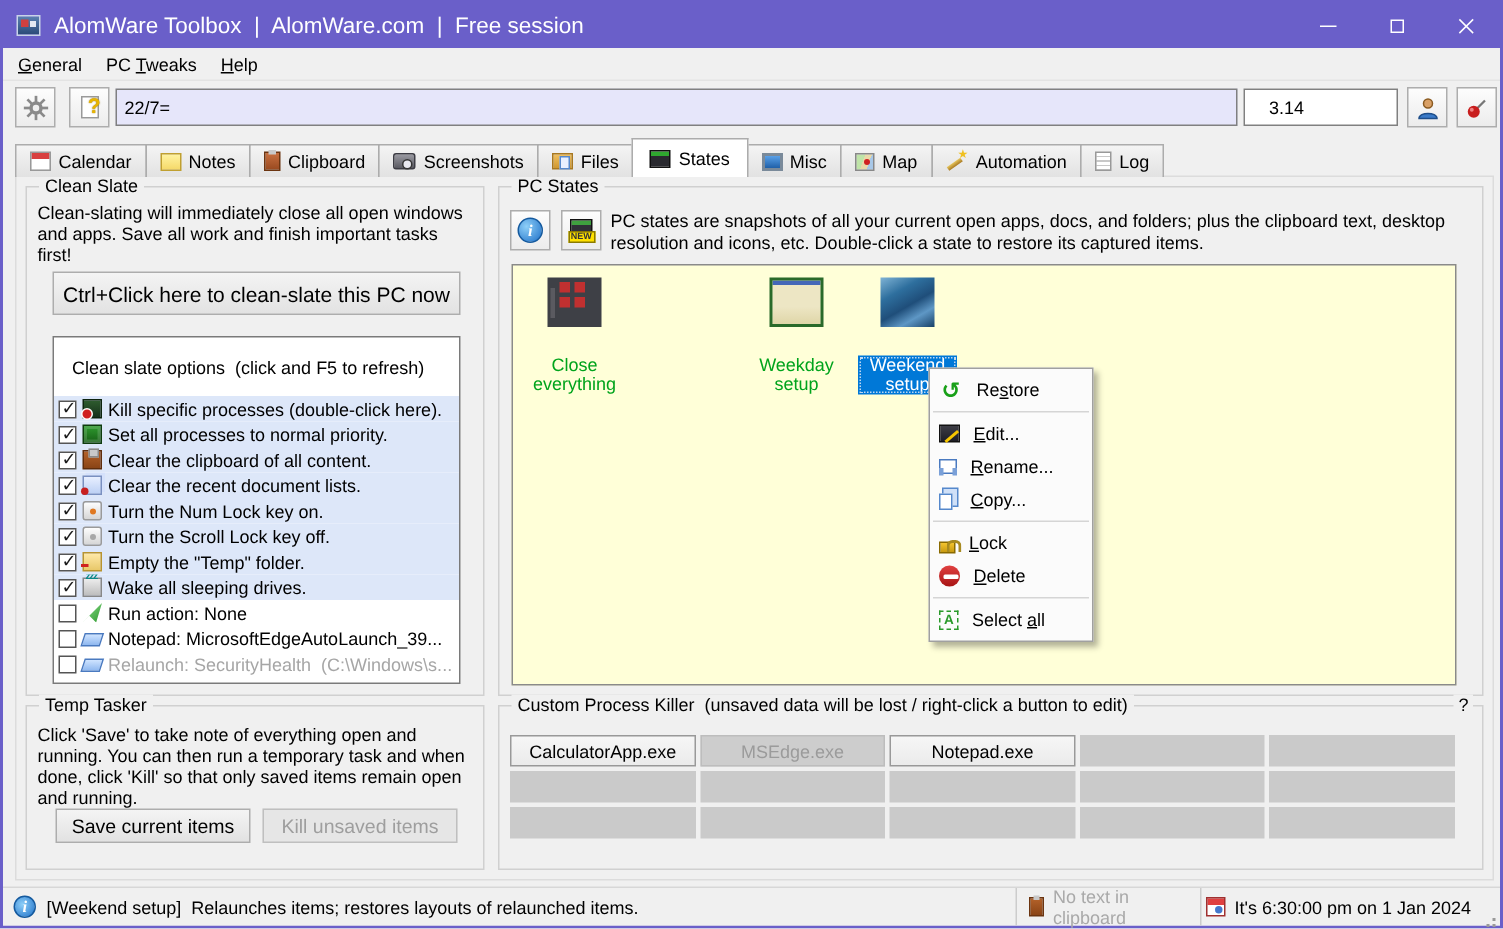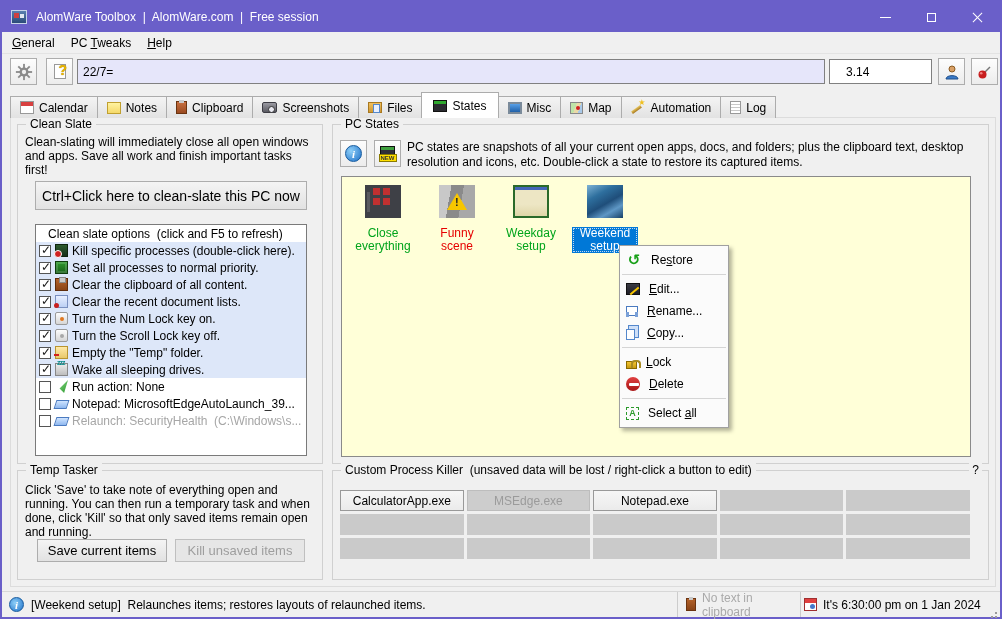--- a/index.html
+++ b/index.html
@@ -6,21 +6,21 @@
 *{box-sizing:border-box}
 html,body{margin:0;padding:0}
 body{width:1002px;height:619px;position:relative;overflow:hidden;
   font-family:"Liberation Sans",sans-serif;font-size:12px;color:#000;background:#f0f0f0}
 u{text-decoration:underline}
 .pre{white-space:pre}
 
 
 .win{position:absolute;inset:0;border:2px solid var(--titlebar);background:#f0f0f0}
 .titlebar{height:30px;background:var(--titlebar);display:flex;align-items:center;padding-left:9px;gap:9px;color:#fff}
-.title{font-size:12px}
+.title{font-size:15px}
 .win-btns{margin-left:auto;display:flex;height:100%}
 .wbtn{width:46px;height:100%;display:flex;align-items:center;justify-content:center;position:relative}
 .g-min{width:11px;height:1px;background:#fff}
 .g-max{width:9px;height:9px;border:1px solid #fff}
 .g-x1,.g-x2{position:absolute;width:13px;height:1px;background:#fff;left:17px;top:15px}
 .g-x1{transform:rotate(45deg)}.g-x2{transform:rotate(-45deg)}
 .app-icon{width:16px;height:14px;border:1px solid #C8D4E8;background:linear-gradient(#5A80B0,#2A4A78);position:relative;flex:none}
 .app-icon::after{content:"";position:absolute;left:2px;top:2px;width:5px;height:5px;background:#D04040}
 .app-icon::before{content:"";position:absolute;right:2px;top:3px;width:4px;height:4px;background:#E3E8F2}
 
@@ -49,21 +49,21 @@
 
 .page{position:absolute;left:8px;top:115px;width:986px;height:470px;border:1px solid #DCDCDC;background:#f0f0f0}
 .group{position:absolute;border:1px solid #D0D0D0}
 .group-label{position:absolute;top:-8px;left:8px;background:#f0f0f0;padding:0 4px;white-space:pre}
 .desc{position:absolute;line-height:14px}
 
 
 .cs-button{position:absolute;left:17px;top:56px;width:272px;height:29px;background:linear-gradient(#f4f4f4,#e2e2e2);
   border:1px solid #ADADAD;font:14px "Liberation Sans",sans-serif;display:flex;align-items:center;justify-content:center}
 .cs-list{position:absolute;left:17px;top:99px;width:272px;height:232px;background:#fff;border:1px solid #7A7A7A;overflow:hidden}
-.cs-head{height:17px;display:flex;align-items:center;padding-left:12px}
+.cs-head{height:39px;display:flex;align-items:center;padding-left:12px}
 .cs-row{height:17px;display:flex;align-items:center;gap:4px;padding-left:3px;overflow:hidden}
 .cs-row.checked{background:#DDE7F9}
 .cs-label{white-space:pre}
 .cs-row.dim .cs-label{color:#A6A6A6}
 .checkbox{width:12px;height:12px;border:1px solid #555;background:#fff;flex:none;position:relative}
 .cs-row.checked .checkbox::after{content:"✓";position:absolute;left:1px;top:-3px;font-size:12px;color:#1a1a1a}
 .li-icon{width:13px;height:13px;flex:none;position:relative;display:inline-block}
 
 
 [data-name="kill-process-icon"]{background:linear-gradient(#2E5C2E,#16301a);border:1px solid #0e240e}
@@ -90,21 +90,21 @@
 
 
 .ps-area{position:absolute;left:8px;top:51px;width:630px;height:281px;background:var(--panel-yellow);border:1px solid #8a8a8a}
 .info-circle{width:17px;height:17px;border-radius:50%;background:radial-gradient(circle at 5px 5px,#8ECFF8,#1E70C8);
   border:1px solid #155a9e;color:#fff;font:italic bold 11px "Liberation Serif",serif;display:flex;align-items:center;justify-content:center}
 .new-icon{display:flex;flex-direction:column;align-items:center}
 .new-screen{width:15px;height:9px;background:linear-gradient(#3FA03F 0 3px,#303038 3px);border:1px solid #111}
 .new-text{font:bold 6px "Liberation Sans",sans-serif;background:#FFE000;color:#333;padding:0 1px;margin-top:-1px;border:1px solid #8a7a00}
 .state-item{position:absolute;top:8px;width:66px;display:flex;flex-direction:column;align-items:center}
 .thumb{width:36px;height:33px;flex:none}
-.state-label{margin-top:9px;text-align:center;line-height:13px;padding:0 2px}
+.state-label{margin-top:19px;text-align:center;line-height:13px;padding:0 2px}
 .state-item.selected .state-label{background:var(--sel);outline:1px dotted #BFD7F2;outline-offset:-2px}
 [data-name="close-everything-thumb"]{background-color:#3E4046;background-image:
   linear-gradient(#C03030,#C03030),linear-gradient(#C03030,#C03030),
   linear-gradient(#C03030,#C03030),linear-gradient(#C03030,#C03030),linear-gradient(#5a5a60,#5a5a60);
   background-size:7px 7px,7px 7px,7px 7px,7px 7px,3px 20px;
   background-position:8px 3px,18px 3px,8px 13px,18px 13px,2px 7px;background-repeat:no-repeat}
 [data-name="funny-scene-thumb"]{background:linear-gradient(100deg,#c8c8c8 0 30%,#8a8a8a 30% 60%,#a8a8a8 60%);position:relative}
 [data-name="funny-scene-thumb"]::before{content:"";position:absolute;left:8px;top:8px;border-left:10px solid transparent;border-right:10px solid transparent;border-bottom:17px solid #F7C600}
 [data-name="funny-scene-thumb"]::after{content:"!";position:absolute;left:16px;top:11px;font:bold 11px "Liberation Sans",sans-serif;color:#222}
 [data-name="weekday-setup-thumb"]{border:2px solid #2A6A2A;background:linear-gradient(#4466B8 0 3px,#EDE6C4 3px,#EDE6C4 60%,#DFD6A8)}
@@ -359,24 +359,20 @@
             <span class="new-screen"></span>
             <span class="new-text">NEW</span>
           </span>
       </div>
       <div class="desc" style="left:74px;top:15px;width:574px;line-height:15px" data-name="pc-states-description">PC states are snapshots of all your current open apps, docs, and folders; plus the clipboard text, desktop resolution and icons, etc. Double-click a state to restore its captured items.</div>
       <div class="ps-area" data-name="pc-states-panel">
         <div class="state-item" data-name="pc-state-item" style="left: 8px;">
             <span class="thumb" data-name="close-everything-thumb"></span>
             <span class="state-label" data-name="pc-state-label" style="color: rgb(0, 164, 28);">Close everything</span>
           </div>
-          <div class="state-item" data-name="pc-state-item" style="left: 82px;">
-            <span class="thumb" data-name="funny-scene-thumb"></span>
-            <span class="state-label" data-name="pc-state-label" style="color: rgb(230, 0, 0);">Funny scene</span>
-          </div>
           <div class="state-item" data-name="pc-state-item" style="left: 156px;">
             <span class="thumb" data-name="weekday-setup-thumb"></span>
             <span class="state-label" data-name="pc-state-label" style="color: rgb(0, 164, 28);">Weekday setup</span>
           </div>
           <div class="state-item selected" data-name="pc-state-item" style="left: 230px;">
             <span class="thumb" data-name="weekend-setup-thumb"></span>
             <span class="state-label" data-name="pc-state-label" style="color: rgb(255, 255, 255);">Weekend setup</span>
           </div>
       </div>
     </div>

